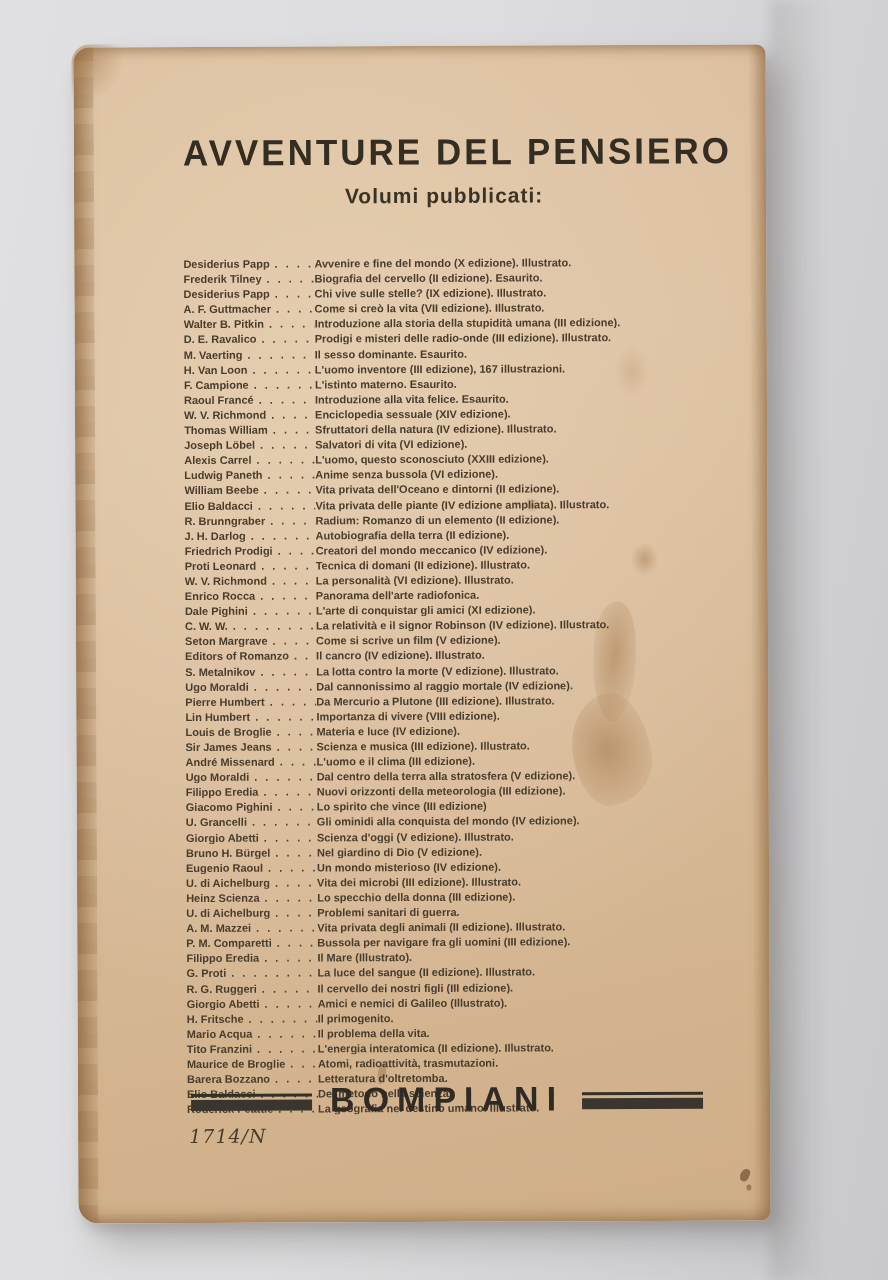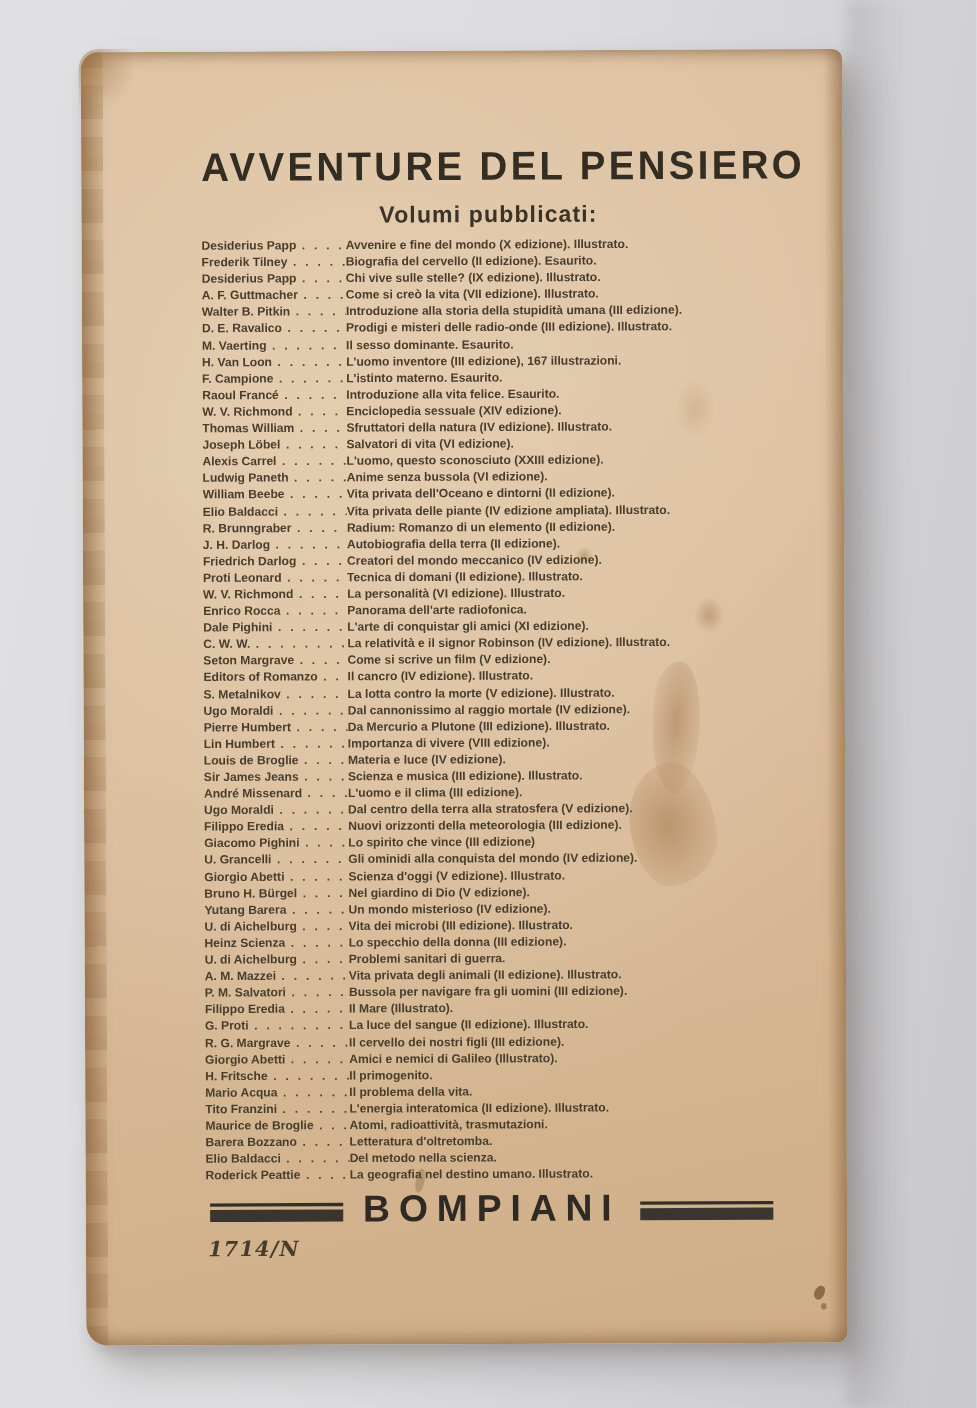--- a/index.html
+++ b/index.html
@@ -113,20 +113,21 @@
     font-size: 11px;
     font-weight: 700;
     color: #483d2c;
     white-space: nowrap;
   }
   .author-cell {
     display: flex;
     width: 131px;
     min-width: 131px;
     overflow: hidden;
+    margin-top: 40px;
   }
   .author {
     white-space: nowrap;
     padding-right: 5px;
   }
   .dots {
     flex: 1;
     overflow: hidden;
     white-space: nowrap;
     letter-spacing: 2.5px;
@@ -162,21 +163,21 @@
     color: #2f2b24;
     margin: 0 18px;
     transform: translateY(-2px);
   }
   .catalog-number {
     position: absolute;
     top: 1078px;
     left: 2px;
     font-family: "DejaVu Serif", serif;
     font-style: italic;
-    font-weight: 700;
+    font-weight: 400;
     font-size: 19px;
     color: #4a3c28;
     letter-spacing: 1px;
   }
   
   .stain { position: absolute; pointer-events: none; }
   .stain-big-top {
     left: 516px; top: 556px;
     width: 44px; height: 120px;
     border-radius: 48% 52% 40% 60% / 30% 55% 45% 70%;
@@ -381,21 +382,21 @@
         </div>
         <div class="row">
           <span class="author-cell">
             <span class="author">J. H. Darlog</span>
             <span class="dots">. . . . . . . . . . . . . . . . . . . . . . . . . . . . . . </span>
           </span>
           <span class="btitle">Autobiografia della terra (II edizione).</span>
         </div>
         <div class="row">
           <span class="author-cell">
-            <span class="author">Friedrich Darlog</span>
+            <span class="author">Friedrich Prodigi</span>
             <span class="dots">. . . . . . . . . . . . . . . . . . . . . . . . . . . . . . </span>
           </span>
           <span class="btitle">Creatori del mondo meccanico (IV edizione).</span>
         </div>
         <div class="row">
           <span class="author-cell">
             <span class="author">Proti Leonard</span>
             <span class="dots">. . . . . . . . . . . . . . . . . . . . . . . . . . . . . . </span>
           </span>
           <span class="btitle">Tecnica di domani (II edizione). Illustrato.</span>
@@ -528,21 +529,21 @@
         </div>
         <div class="row">
           <span class="author-cell">
             <span class="author">Bruno H. Bürgel</span>
             <span class="dots">. . . . . . . . . . . . . . . . . . . . . . . . . . . . . . </span>
           </span>
           <span class="btitle">Nel giardino di Dio (V edizione).</span>
         </div>
         <div class="row">
           <span class="author-cell">
-            <span class="author">Yutang Barera</span>
+            <span class="author">Eugenio Raoul</span>
             <span class="dots">. . . . . . . . . . . . . . . . . . . . . . . . . . . . . . </span>
           </span>
           <span class="btitle">Un mondo misterioso (IV edizione).</span>
         </div>
         <div class="row">
           <span class="author-cell">
             <span class="author">U. di Aichelburg</span>
             <span class="dots">. . . . . . . . . . . . . . . . . . . . . . . . . . . . . . </span>
           </span>
           <span class="btitle">Vita dei microbi (III edizione). Illustrato.</span>
@@ -563,42 +564,42 @@
         </div>
         <div class="row">
           <span class="author-cell">
             <span class="author">A. M. Mazzei</span>
             <span class="dots">. . . . . . . . . . . . . . . . . . . . . . . . . . . . . . </span>
           </span>
           <span class="btitle">Vita privata degli animali (II edizione). Illustrato.</span>
         </div>
         <div class="row">
           <span class="author-cell">
-            <span class="author">P. M. Salvatori</span>
+            <span class="author">P. M. Comparetti</span>
             <span class="dots">. . . . . . . . . . . . . . . . . . . . . . . . . . . . . . </span>
           </span>
           <span class="btitle">Bussola per navigare fra gli uomini (III edizione).</span>
         </div>
         <div class="row">
           <span class="author-cell">
             <span class="author">Filippo Eredia</span>
             <span class="dots">. . . . . . . . . . . . . . . . . . . . . . . . . . . . . . </span>
           </span>
           <span class="btitle">Il Mare (Illustrato).</span>
         </div>
         <div class="row">
           <span class="author-cell">
             <span class="author">G. Proti</span>
             <span class="dots">. . . . . . . . . . . . . . . . . . . . . . . . . . . . . . </span>
           </span>
           <span class="btitle">La luce del sangue (II edizione). Illustrato.</span>
         </div>
         <div class="row">
           <span class="author-cell">
-            <span class="author">R. G. Margrave</span>
+            <span class="author">R. G. Ruggeri</span>
             <span class="dots">. . . . . . . . . . . . . . . . . . . . . . . . . . . . . . </span>
           </span>
           <span class="btitle">Il cervello dei nostri figli (III edizione).</span>
         </div>
         <div class="row">
           <span class="author-cell">
             <span class="author">Giorgio Abetti</span>
             <span class="dots">. . . . . . . . . . . . . . . . . . . . . . . . . . . . . . </span>
           </span>
           <span class="btitle">Amici e nemici di Galileo (Illustrato).</span>

